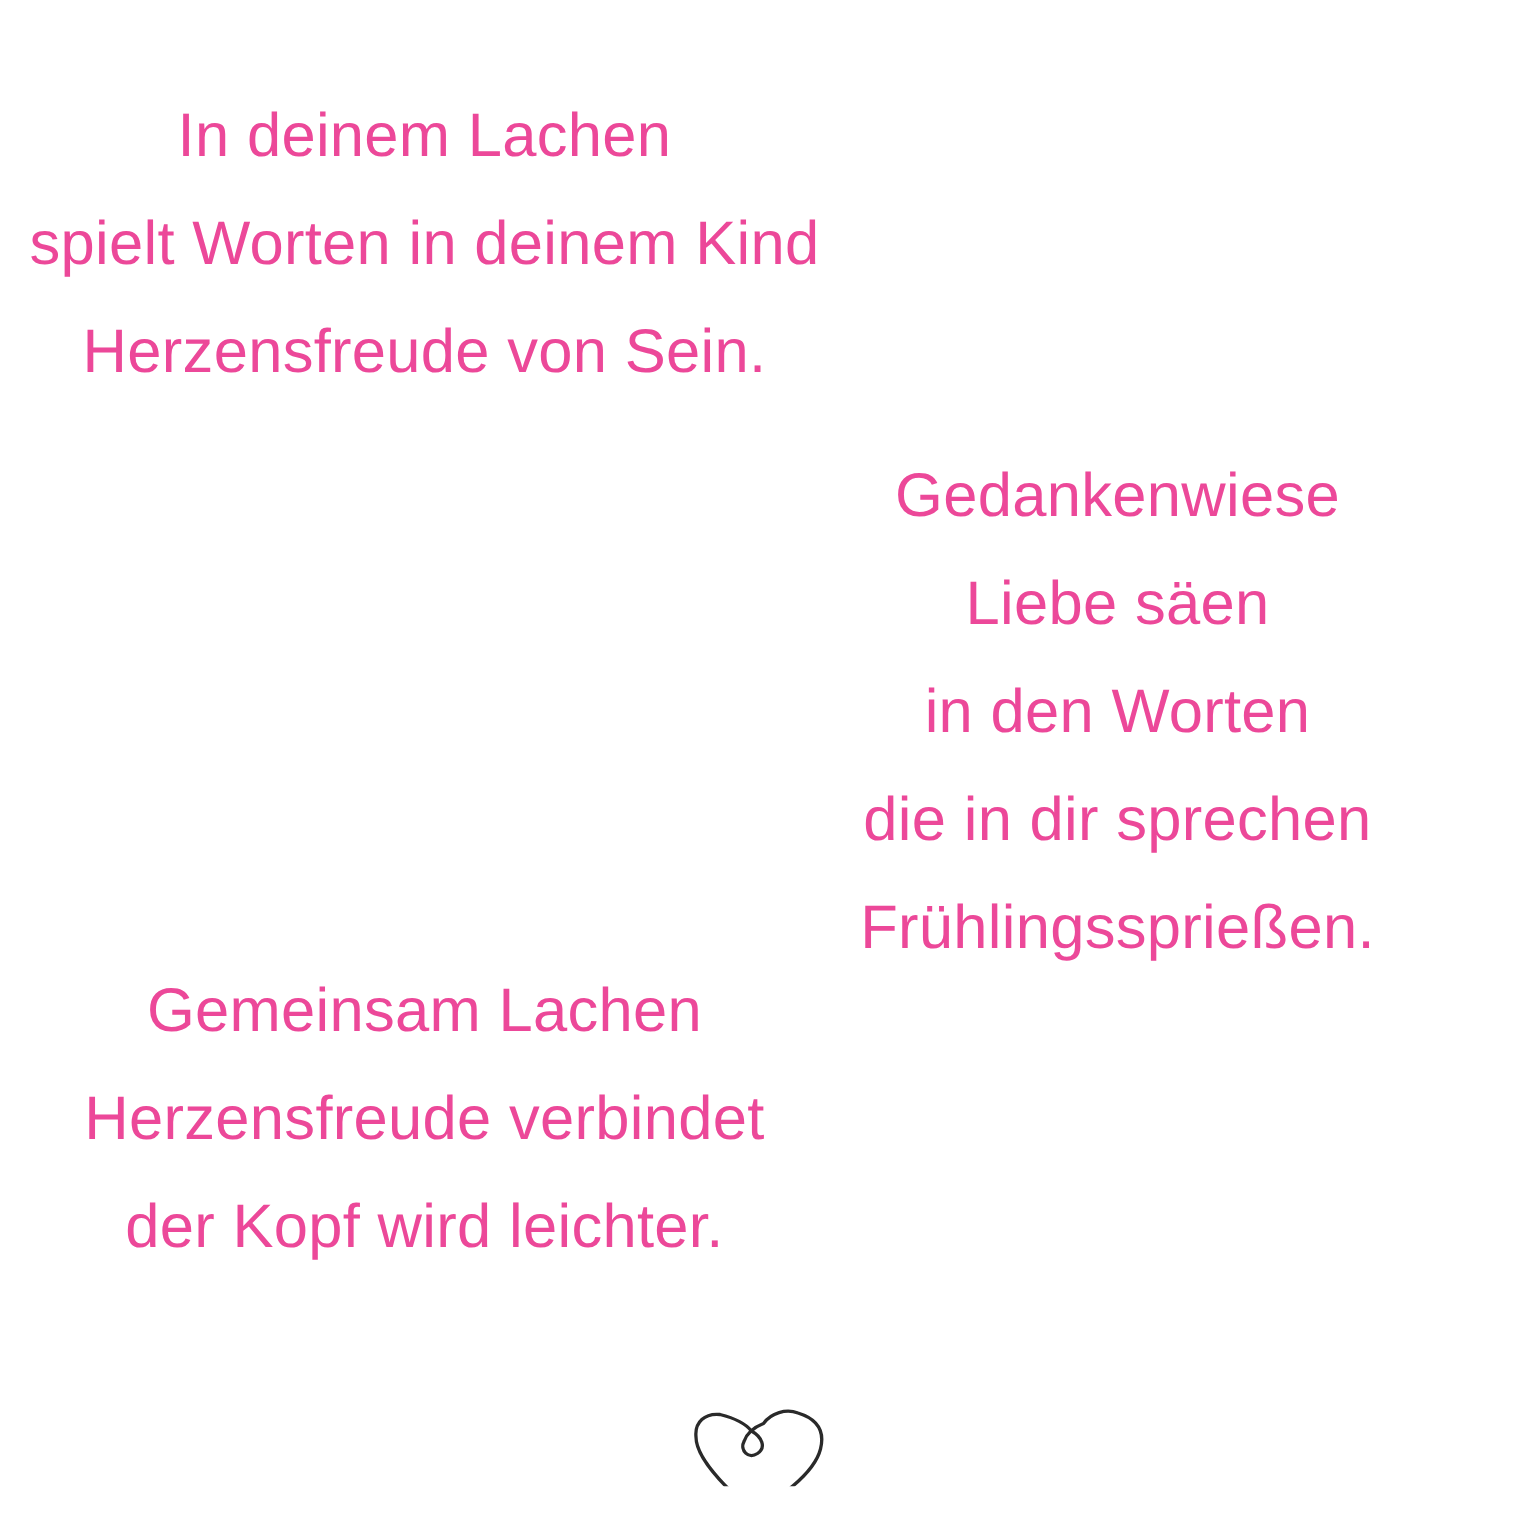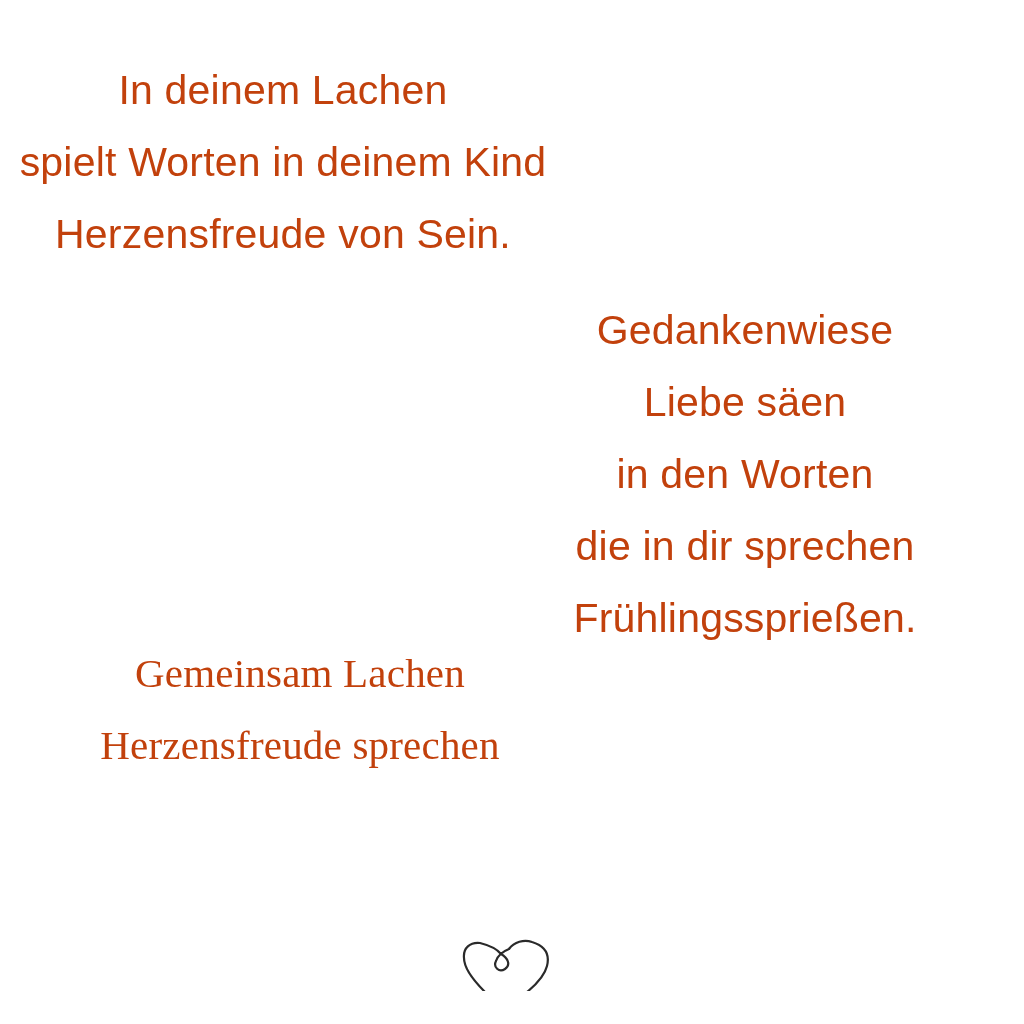--- a/index.html
+++ b/index.html
@@ -7,34 +7,34 @@
     padding: 0;
     background: #ffffff;
   }
   .page {
     position: relative;
     width: 1024px;
     height: 991px;
     background: #ffffff;
     overflow: hidden;
     font-family: "Liberation Sans", sans-serif;
-    color: #c2410c;
+    color: #ec4899;
   }
   .stanza {
     position: absolute;
     text-align: center;
     font-size: 41px;
     line-height: 72px;
     font-weight: 400;
     letter-spacing: 0.2px;
     white-space: nowrap;
   }
   .stanza-1 { left: 0px;   top: 54px;  width: 566px; }
   .stanza-2 { left: 462px; top: 294px; width: 566px; }
-  .stanza-3 { left: 17px;   top: 637px; width: 566px; font-family: Liberation Serif, serif; }
+  .stanza-3 { left: 0px;   top: 637px; width: 566px; }
   .heart-decoration {
     position: absolute;
     left: 342px;
     top: 938px;
     width: 340px;
     height: 86px;
   }
   .heart-decoration svg {
     display: block;
     width: 100%;
@@ -55,21 +55,22 @@
   <div class="stanza stanza-2">
     <div>Gedankenwiese</div>
     <div>Liebe säen</div>
     <div>in den Worten</div>
     <div>die in dir sprechen</div>
     <div>Frühlingssprießen.</div>
   </div>
 
   <div class="stanza stanza-3">
     <div>Gemeinsam Lachen</div>
-    <div>Herzensfreude sprechen</div>
+    <div>Herzensfreude verbindet</div>
+    <div>der Kopf wird leichter.</div>
   </div>
 
   <div class="heart-decoration">
     <svg viewBox="0 0 340 86" xmlns="http://www.w3.org/2000/svg" aria-hidden="true">
       <path d="M 2 84
            C 16 74, 30 58, 48 58
            C 80 58, 130 72, 168 76
            C 148 60, 122 36, 122 20
            C 121 10, 128 4, 138 5
            C 146 7, 155 11, 159 16

